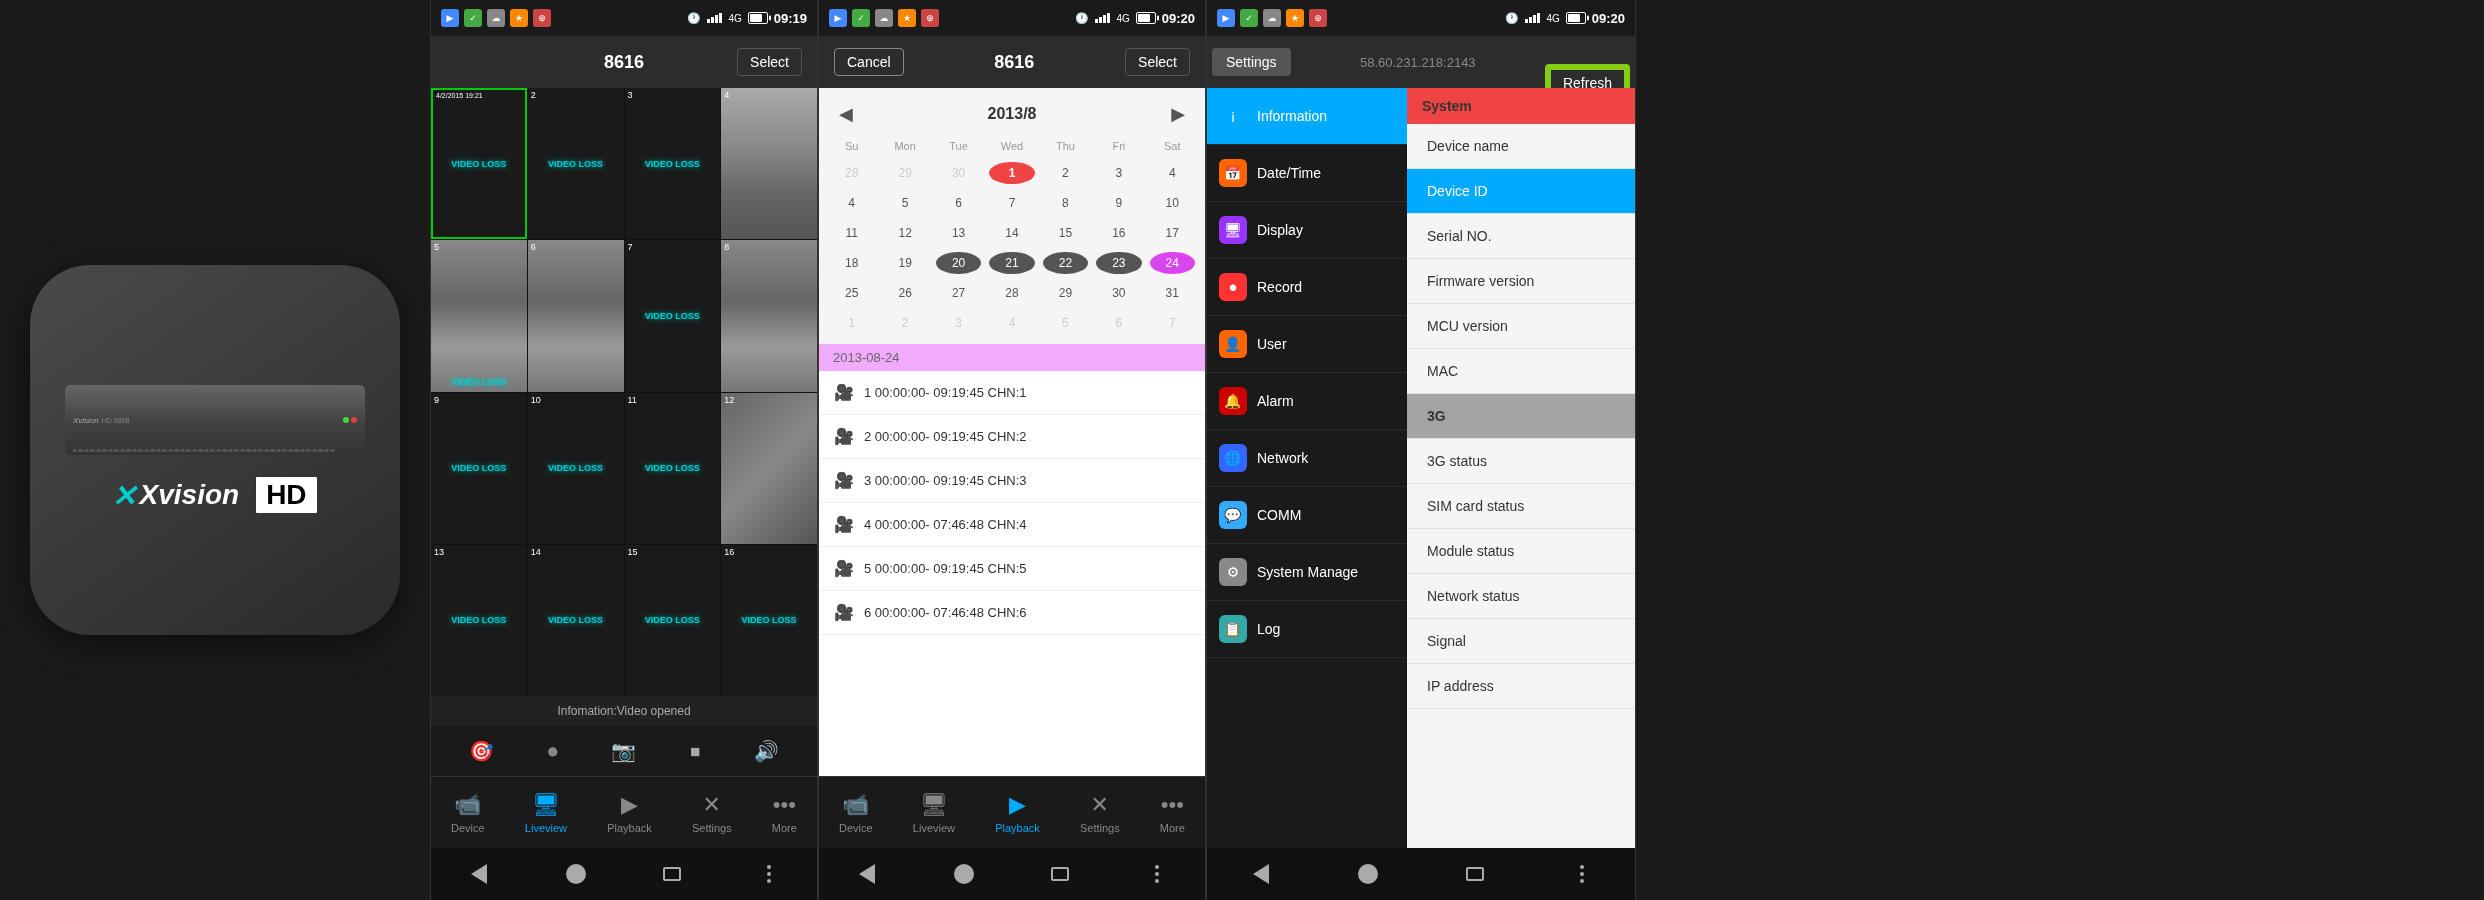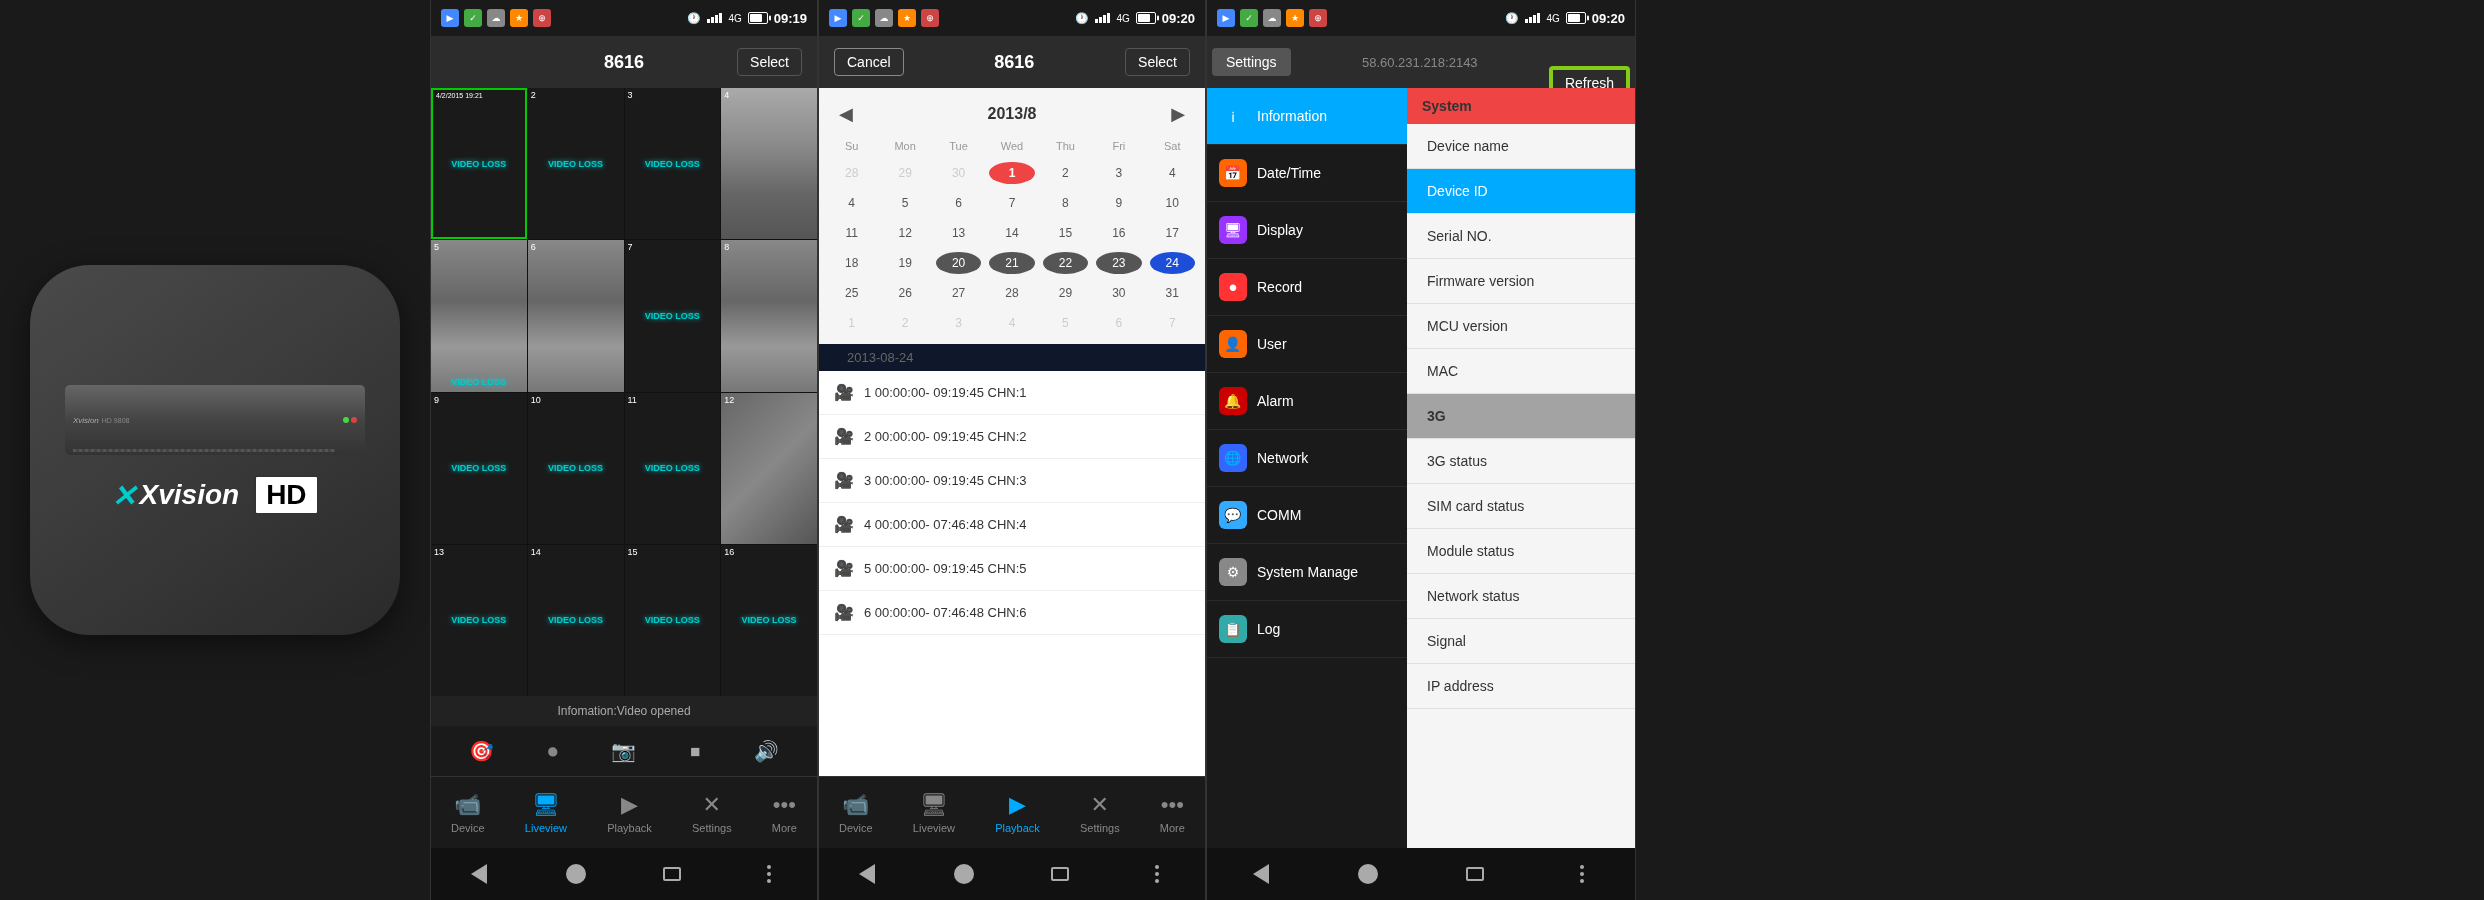--- a/index.html
+++ b/index.html
@@ -385,33 +385,33 @@
     .cal-day {
       text-align: center;
       font-size: 12px;
       color: #555;
       padding: 4px 2px;
       cursor: pointer;
       border-radius: 3px;
     }
     .cal-day.other-month { color: #ccc; }
     .cal-day.has-record { color: #333; font-weight: bold; }
-    .cal-day.selected { background: #1d4ed8; color: white; border-radius: 50%; }
+    .cal-day.selected { background: #d946ef; color: white; border-radius: 50%; }
     .cal-day.highlighted { background: #555; color: white; border-radius: 50%; }
 
     .recording-list {
       flex: 1;
       background: white;
       overflow-y: auto;
     }
     .recording-date-label {
-      padding: 6px 28px;
+      padding: 6px 14px;
       font-size: 13px;
       color: #666;
-      background: #0f172a;
+      background: #f0abfc;
     }
     .recording-item {
       display: flex;
       align-items: center;
       padding: 12px 15px;
       border-bottom: 1px solid #eee;
       cursor: pointer;
       gap: 10px;
     }
     .rec-icon {
@@ -440,21 +440,21 @@
       border-radius: 4px;
       font-size: 14px;
       cursor: pointer;
     }
     .settings-ip {
       color: #888;
       font-size: 13px;
     }
     .settings-refresh {
       background: transparent;
-      border: 4px solid #84cc16;
+      border: 6px solid #84cc16;
       color: white;
       padding: 5px 12px;
       border-radius: 4px;
       font-size: 14px;
       cursor: pointer;
       margin-top: 42px;
     }
     .settings-content {
       flex: 1;
       display: flex;

